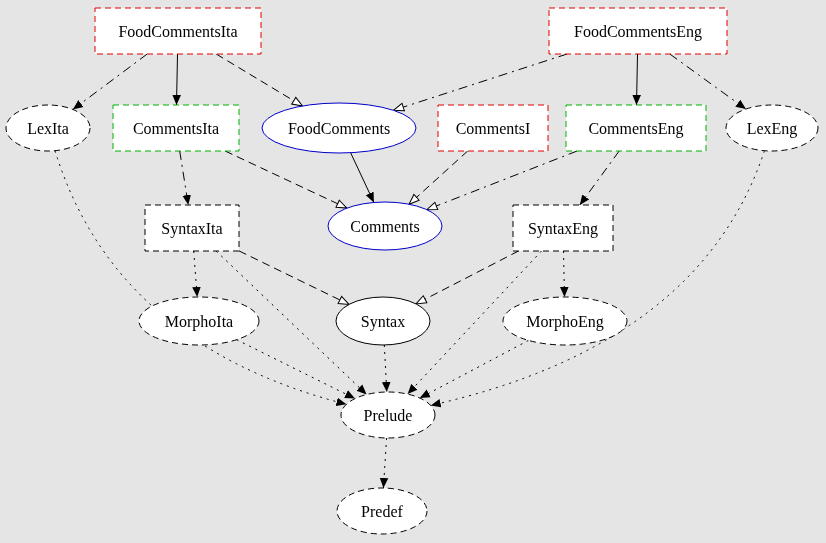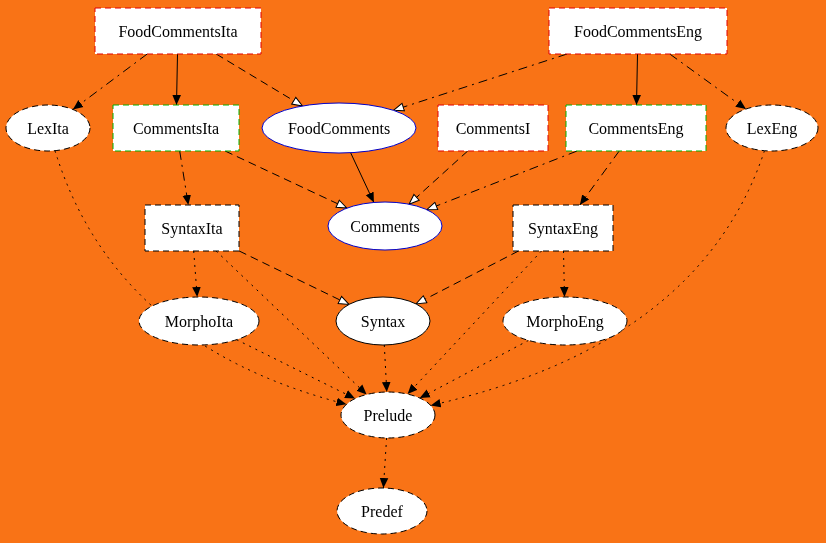--- a/index.html
+++ b/index.html
@@ -4,21 +4,21 @@
 <style>
   html, body {
     margin: 0;
     padding: 0;
     background: #ffffff;
   }
   .canvas {
     position: relative;
     width: 826px;
     height: 543px;
-    background: #f97316;
+    background: #e5e5e5;
     overflow: hidden;
   }
   svg text {
     font-family: "Liberation Serif", "DejaVu Serif", serif;
     font-size: 16px;
     fill: #000000;
     text-anchor: middle;
   }
   svg path.edge {
     fill: none;

